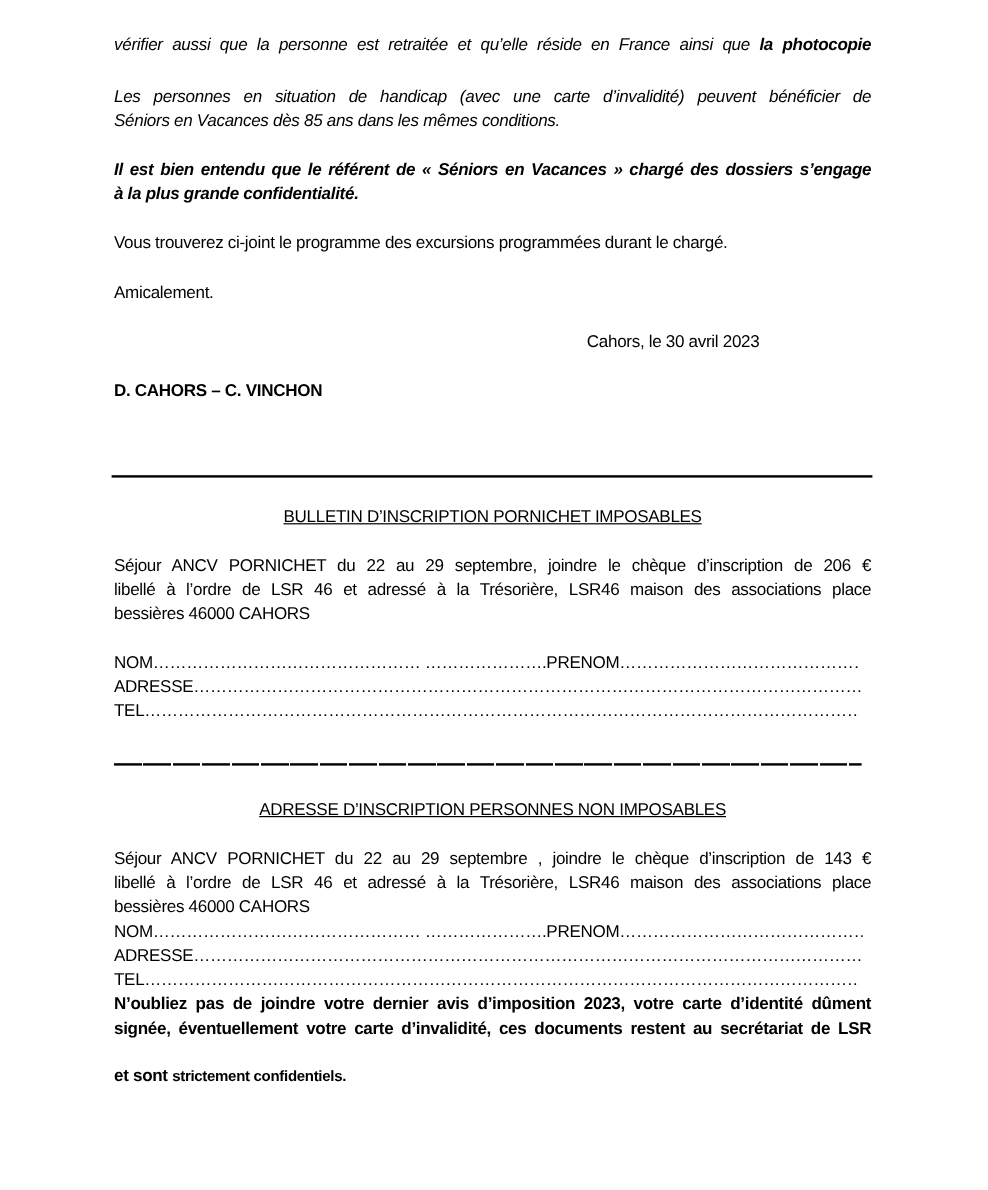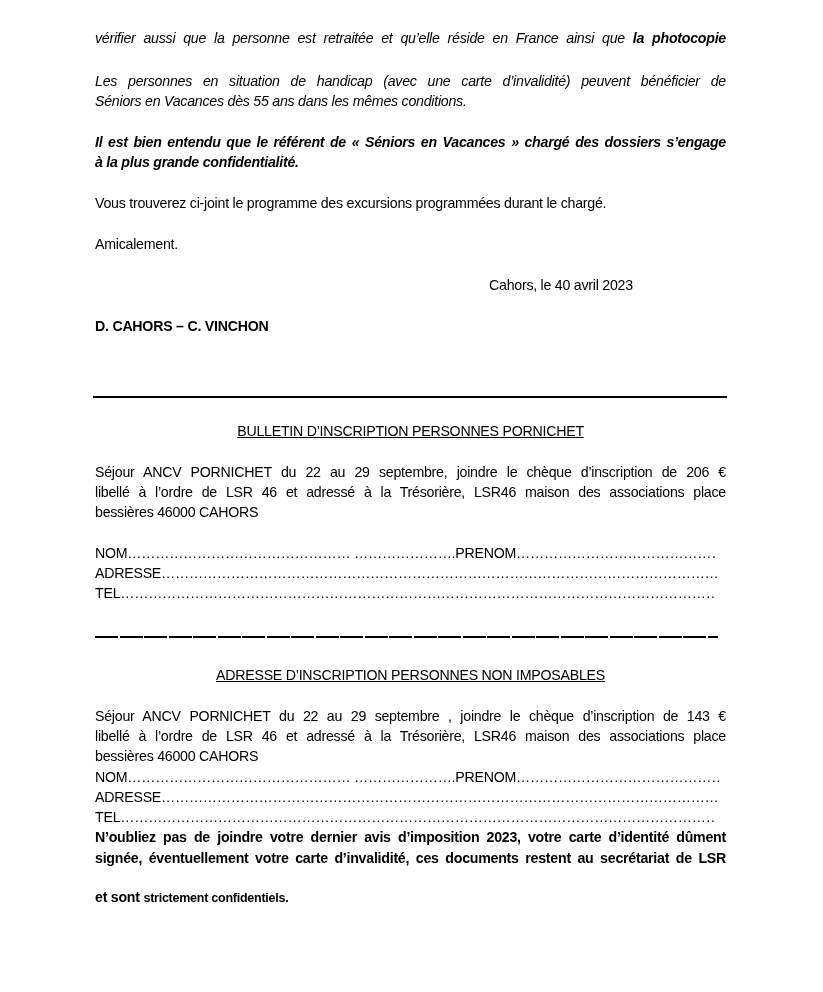--- a/index.html
+++ b/index.html
@@ -18,36 +18,36 @@
   .underscores { position: absolute; left: 95px; width: 623px; top: 636px; height: 1.5px;
                  background: repeating-linear-gradient(to right, #000 0, #000 23px, #fff 23px, #fff 24.5px); }
 </style>
 </head>
 <body>
 
 <div class="page">
 
   <div class="line just it" style="top:28px"><span>vérifier aussi que la personne est retraitée et qu’elle réside en France ainsi que </span><span class="b">la photocopie</span></div>
   <div class="line just it" style="top:71px">Les personnes en situation de handicap (avec une carte d’invalidité) peuvent bénéficier de</div>
-  <div class="line it" style="top:91px">Séniors en Vacances dès 55 ans dans les mêmes conditions.</div>
+  <div class="line it" style="top:91px">Séniors en Vacances dès 85 ans dans les mêmes conditions.</div>
 
   <div class="line just it b" style="top:132px">Il est bien entendu que le référent de « Séniors en Vacances » chargé des dossiers s’engage</div>
   <div class="line it b" style="top:152px">à la plus grande confidentialité.</div>
 
   <div class="line" style="top:193px">Vous trouverez ci-joint le programme des excursions programmées durant le chargé.</div>
 
   <div class="line" style="top:234px">Amicalement.</div>
 
-  <div class="line" style="top:275px; left:489px; width:auto;">Cahors, le 40 avril 2023</div>
+  <div class="line" style="top:275px; left:489px; width:auto;">Cahors, le 30 avril 2023</div>
 
   <div class="line b" style="top:316px">D. CAHORS – C. VINCHON</div>
 
   <div class="rule"></div>
 
-  <div class="line center" style="top:421px"><span class="ul">BULLETIN D’INSCRIPTION PERSONNES PORNICHET</span></div>
+  <div class="line center" style="top:421px"><span class="ul">BULLETIN D’INSCRIPTION PORNICHET IMPOSABLES</span></div>
 
   <div class="line just" style="top:462px">Séjour ANCV PORNICHET du 22 au 29 septembre, joindre le chèque d’inscription de 206 €</div>
   <div class="line just" style="top:482px">libellé à l’ordre de LSR 46 et adressé à la Trésorière, LSR46 maison des associations place</div>
   <div class="line" style="top:502px">bessières 46000 CAHORS</div>
 
   <div class="line" style="top:543px; overflow:hidden; width:622px;">NOM………………………………………… ………………….PRENOM……………………………………………………………….</div>
   <div class="line" style="top:563px; overflow:hidden; width:624px;">ADRESSE…………………………………………………………………………………………………………………………………</div>
   <div class="line" style="top:583px; overflow:hidden; width:621px;">TEL………………………………………………………………………………………………………………………………………</div>
 
   <div class="underscores"></div>

